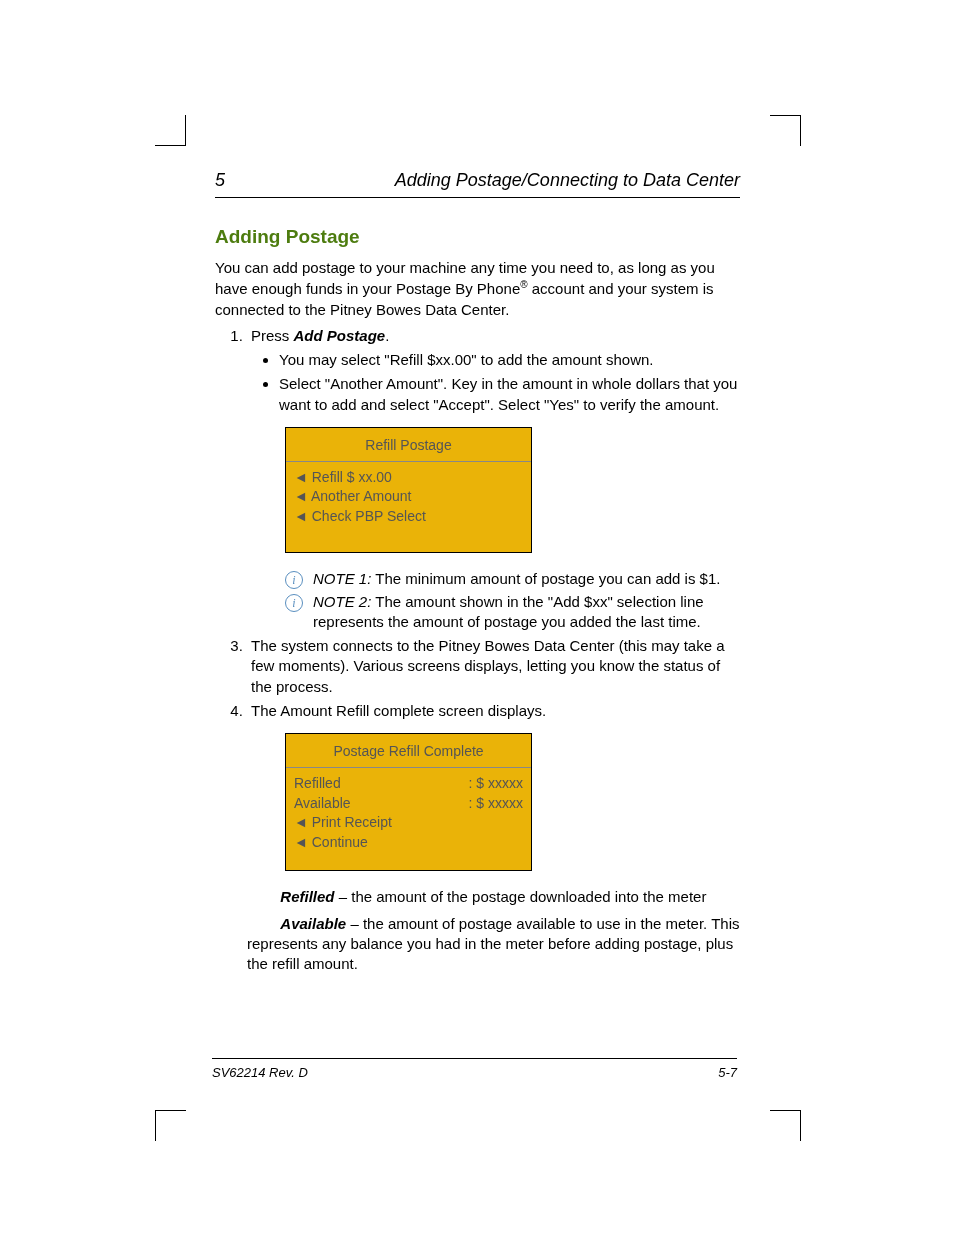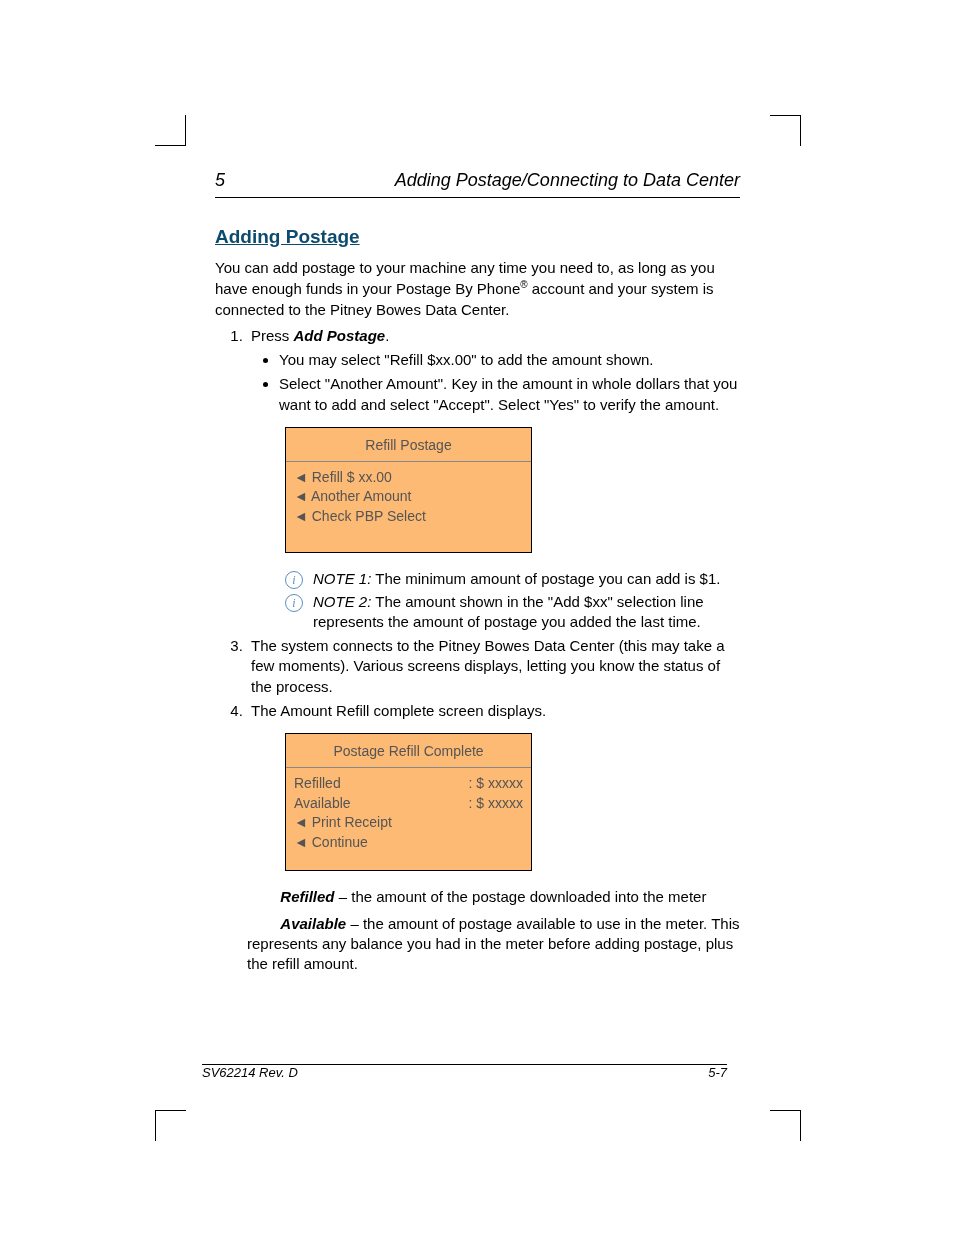--- a/index.html
+++ b/index.html
@@ -75,23 +75,22 @@
   }
   .chapter-title {
     font-style: italic;
     font-size: 18px;
     color: #000;
     text-align: center;
   }
   .section-title {
     font-size: 19px;
     font-weight: bold;
-    color: #0c4a6e;
+    color: #4d7c0f;
     margin: 0 0 10px 0;
-    text-decoration: underline;
   }
   p.body {
     font-size: 15px;
     line-height: 1.35;
     margin: 0 0 6px 0;
   }
   sup { font-size: 10px; }
   ol.steps {
     font-size: 15px;
     line-height: 1.35;
@@ -109,21 +108,21 @@
   }
   ul.bullets li {
     margin-bottom: 4px;
   }
   .bold-italic { font-weight: bold; font-style: italic; }
   .italic { font-style: italic; }
   .screenbox {
     width: 245px;
     margin: 12px 0 16px 34px;
     border: 1px solid #000;
-    background: #fdba74;
+    background: #eab308;
     font-size: 14px;
     color: #555;
   }
   .screenbox .sb-title {
     text-align: center;
     padding: 8px 0 6px 0;
     border-bottom: 1px solid #888;
   }
   .screenbox .sb-body {
     padding: 6px 8px 26px 8px;
@@ -153,24 +152,25 @@
     flex: 0 0 auto;
     margin-top: 2px;
   }
   .note-text {
     font-size: 15px;
     line-height: 1.35;
     flex: 1;
   }
   .footer {
     position: absolute;
-    left: 202px;
+    left: 212px;
     bottom: 155px;
     width: 525px;
     border-top: 1px solid #000;
+    padding-top: 6px;
     display: flex;
     justify-content: space-between;
     font-size: 13px;
     font-style: italic;
     color: #000;
   }
 </style>
 </head>
 <body>
 

